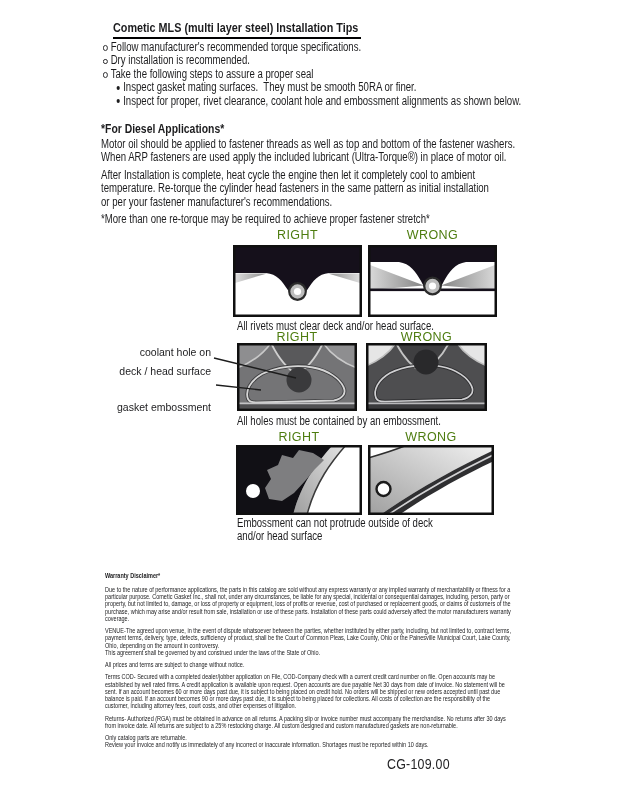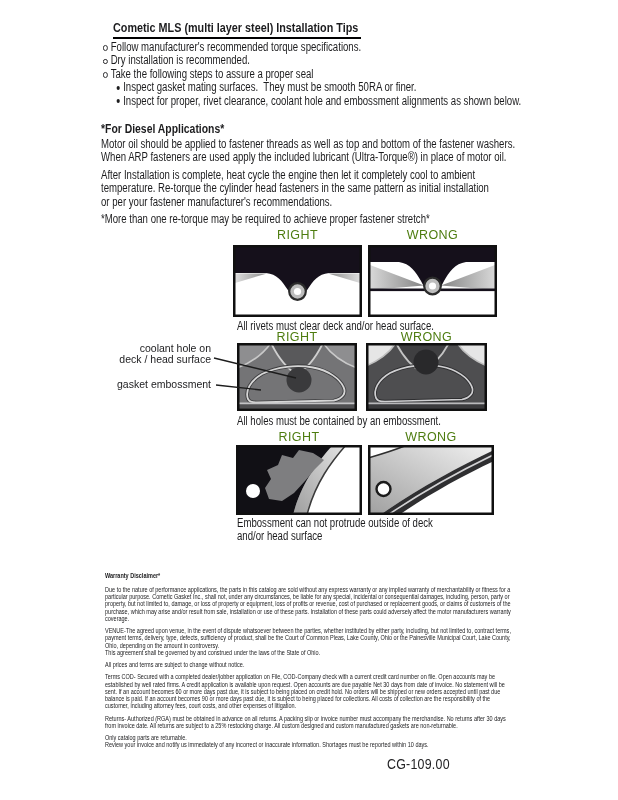--- a/index.html
+++ b/index.html
@@ -30,21 +30,21 @@
   .para { font-size:12px; line-height:13.4px; }
   .p1 { left:101px; top:138px; }
   .p2 { left:101px; top:169px; }
   .note { left:101px; top:212px; font-size:12px; white-space:pre; }
 
   .fig-label { font-size:12.5px; letter-spacing:0.4px; text-align:center; color:#4d7c0f; }
   .fig-box { position:absolute; display:block; }
   .caption { font-size:12px; line-height:12.5px; white-space:pre-line; }
 
   .anno { left:95px; width:116px; text-align:right; font-size:10.5px;
-          line-height:11px; white-space:pre-line; color:#1c1c1e; }
+          line-height:19px; white-space:pre-line; color:#1c1c1e; }
   .leader-overlay { left:0; top:0; pointer-events:none; z-index:5; }
 
   .warranty { left:105px; top:572px; width:509px; font-size:6.9px; line-height:7.25px; }
   .warranty h4 { margin:0 0 6.5px 0; font-size:6.9px; font-weight:bold; }
   .warranty p  { margin:0 0 5px 0; }
 
   .page-code { left:387px; top:755px; font-size:15.5px; letter-spacing:0.3px; color:#232325; white-space:pre; }
 </style>
 </head>
 <body>
@@ -130,21 +130,21 @@
   <rect x="1.25" y="1.25" width="126.5" height="69.5" fill="none" stroke="#101010" stroke-width="2.5"></rect>
 </svg>
 
 <div class="abs cond caption" style="left:237px;top:320px;">All rivets must clear deck and/or head surface.</div>
 
 <div class="abs fig-label" style="left:237px;top:330px;width:120px;">RIGHT</div>
 <div class="abs fig-label" style="left:366px;top:330px;width:121px;">WRONG</div>
 
 <div class="abs anno" style="top:343px;">coolant hole on
 deck / head surface</div>
-<div class="abs anno" style="top:379px;text-align:right;">gasket embossment</div>
+<div class="abs anno" style="top:398px;text-align:right;">gasket embossment</div>
 
 <svg class="fig-box" style="left:237px;top:343px;" width="120" height="68" viewBox="0 0 120 68">
   <rect width="120" height="68" fill="#747476"></rect>
   <path d="M0,0 H34 C26,11 14,20 0,25 Z" fill="#8e8e90"></path>
   <path d="M120,0 H86 C94,11 106,20 120,25 Z" fill="#8e8e90"></path>
   <path d="M34,0 C26,11 14,20 0,25" fill="none" stroke="#c9c9c9" stroke-width="1.6"></path>
   <path d="M86,0 C94,11 106,20 120,25" fill="none" stroke="#c9c9c9" stroke-width="1.6"></path>
   <path d="M34,0 C42,16 52,27 60,31 C68,27 78,16 86,0 Z" fill="#59595b"></path>
   <path d="M34,0 C42,16 52,27 60,31" fill="none" stroke="#cfcfcf" stroke-width="1.8"></path>
   <path d="M86,0 C78,16 68,27 60,31" fill="none" stroke="#cfcfcf" stroke-width="1.8"></path>

